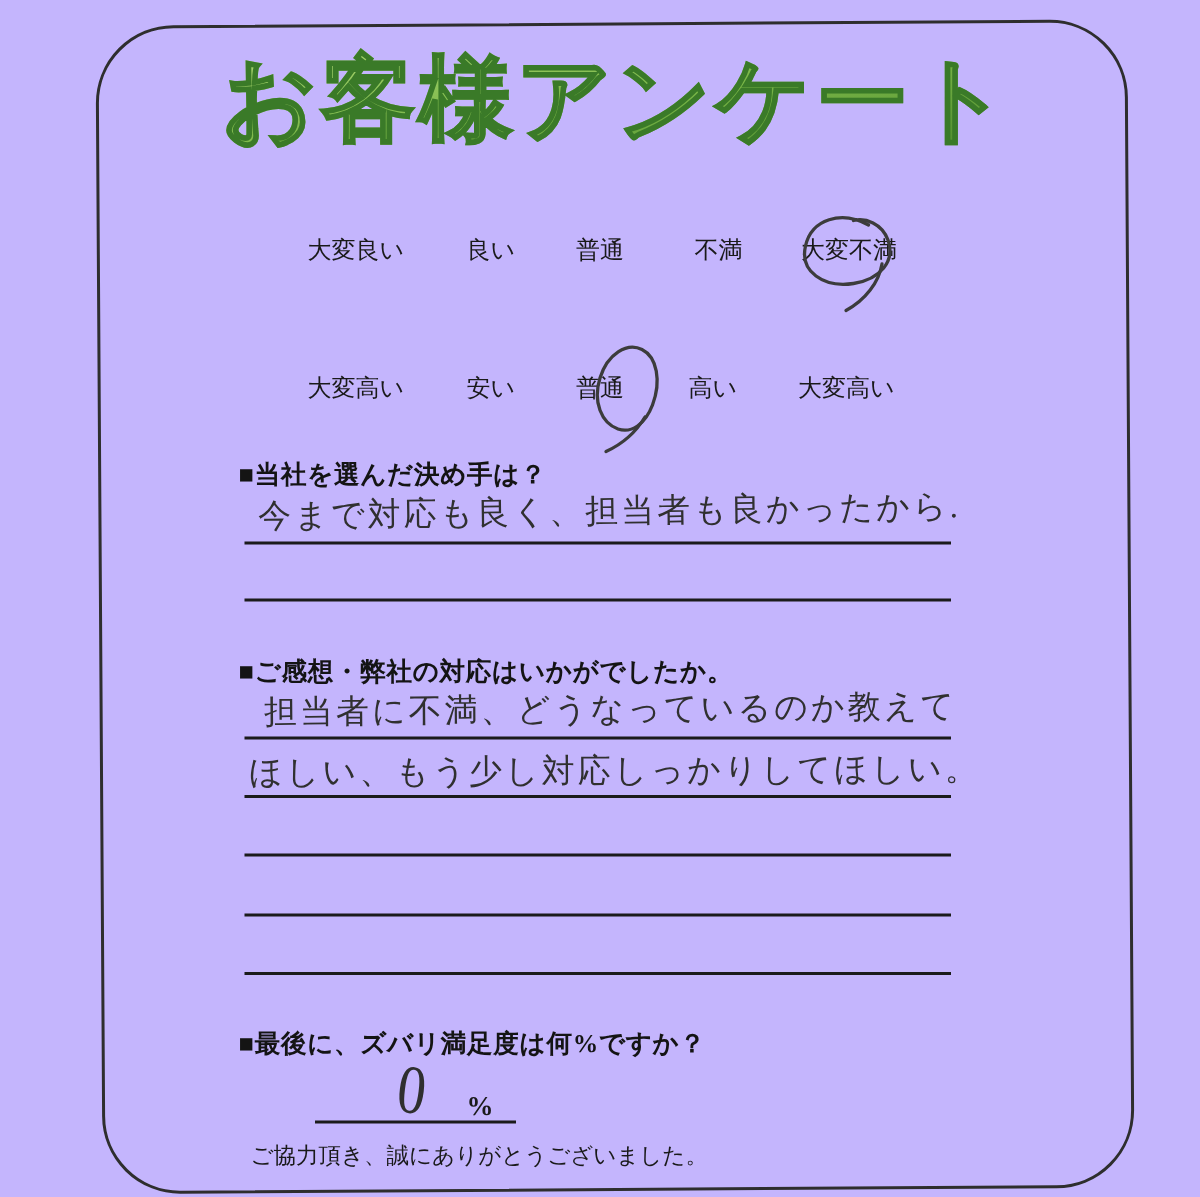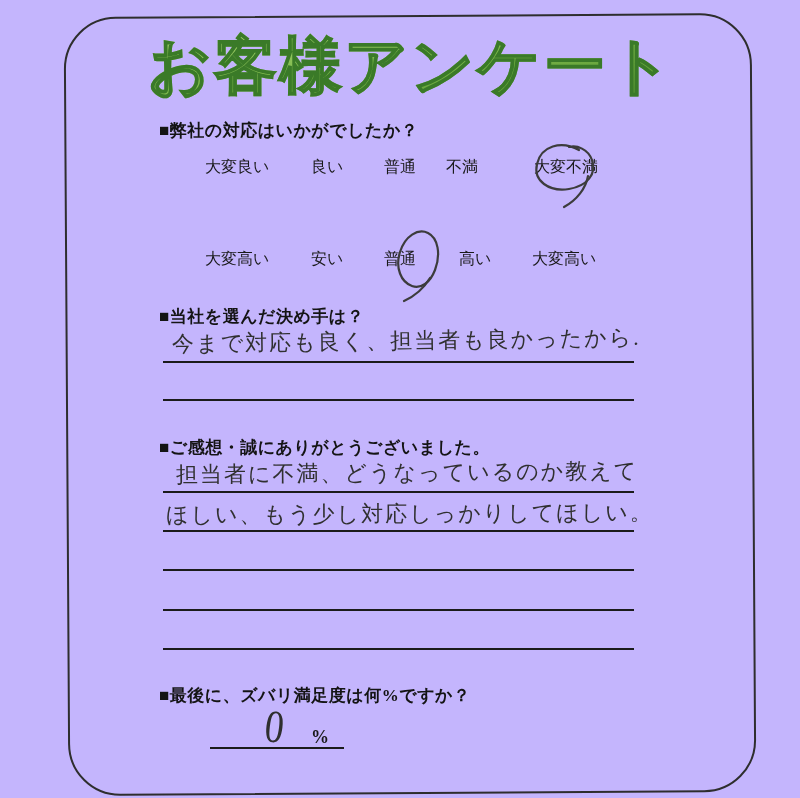--- a/index.html
+++ b/index.html
@@ -46,25 +46,24 @@
 </style>
 </head>
 <body>
 
 <div class="sheet">
 
   <div class="border-frame"></div>
 
   <h1 class="title">お客様アンケート</h1>
 
-  <div class="q-label" style="left:159px;top:119px">■弊社の対応はいかがでしたか？</div>
   <span class="opt" style="left:205px;top:157px">大変良い</span>
   <span class="opt" style="left:311px;top:157px">良い</span>
   <span class="opt" style="left:384px;top:157px">普通</span>
-  <span class="opt" style="left:446px;top:157px">不満</span>
+  <span class="opt" style="left:463px;top:157px">不満</span>
   <span class="opt" style="left:534px;top:157px">大変不満</span>
   <svg class="mark" style="left:519px;top:134px" width="92" height="76" viewBox="0 0 92 76">
     <path d="M 60 16 C 42 6, 22 12, 18 30 C 14 47, 30 58, 50 55 C 68 52, 78 40, 73 26 C 69 15, 58 11, 50 13"></path>
     <path d="M 69 42 C 67 54, 58 66, 45 73"></path>
   </svg>
 
   <span class="opt" style="left:205px;top:249px">大変高い</span>
   <span class="opt" style="left:311px;top:249px">安い</span>
   <span class="opt" style="left:384px;top:249px">普通</span>
   <span class="opt" style="left:459px;top:249px">高い</span>
@@ -72,28 +71,29 @@
   <svg class="mark" style="left:382px;top:226px" width="72" height="78" viewBox="0 0 72 78">
     <path d="M 30 60 C 19 56, 13 42, 18 26 C 23 10, 36 2, 46 7 C 56 12, 59 28, 53 44 C 48 57, 39 63, 30 60"></path>
     <path d="M 48 52 C 42 62, 33 70, 22 75"></path>
   </svg>
 
   <div class="q-label" style="left:159px;top:305px">■当社を選んだ決め手は？</div>
   <div class="hand" style="left:172px;top:326px;transform:rotate(-0.8deg)">今まで対応も良く、担当者も良かったから.</div>
   <div class="rule" style="left:163px;top:361px;width:471px"></div>
   <div class="rule" style="left:163px;top:399px;width:471px"></div>
 
-  <div class="q-label" style="left:159px;top:436px">■ご感想・誠にありがとうございました。</div>
+  <div class="q-label" style="left:159px;top:436px">■ご感想・弊社の対応はいかがでしたか。</div>
   <div class="hand" style="left:176px;top:458px;transform:rotate(-0.5deg)">担当者に不満、どうなっているのか教えて</div>
   <div class="rule" style="left:163px;top:491px;width:471px"></div>
   <div class="hand" style="left:166px;top:499px;transform:rotate(-0.3deg)">ほしい、もう少し対応しっかりしてほしい。</div>
   <div class="rule" style="left:163px;top:530px;width:471px"></div>
   <div class="rule" style="left:163px;top:569px;width:471px"></div>
   <div class="rule" style="left:163px;top:609px;width:471px"></div>
   <div class="rule" style="left:163px;top:648px;width:471px"></div>
 
   <div class="q-label" style="left:159px;top:684px">■最後に、ズバリ満足度は何%ですか？</div>
   <div class="hand-zero" style="left:263px;top:700px">0</div>
   <div class="rule" style="left:210px;top:747px;width:134px"></div>
   <span class="percent" style="left:311px;top:727px">%</span>
 
+  <div class="footer-note" style="left:167px;top:761px">ご協力頂き、誠にありがとうございました。</div>
 
 </div>
 
 </body></html>

